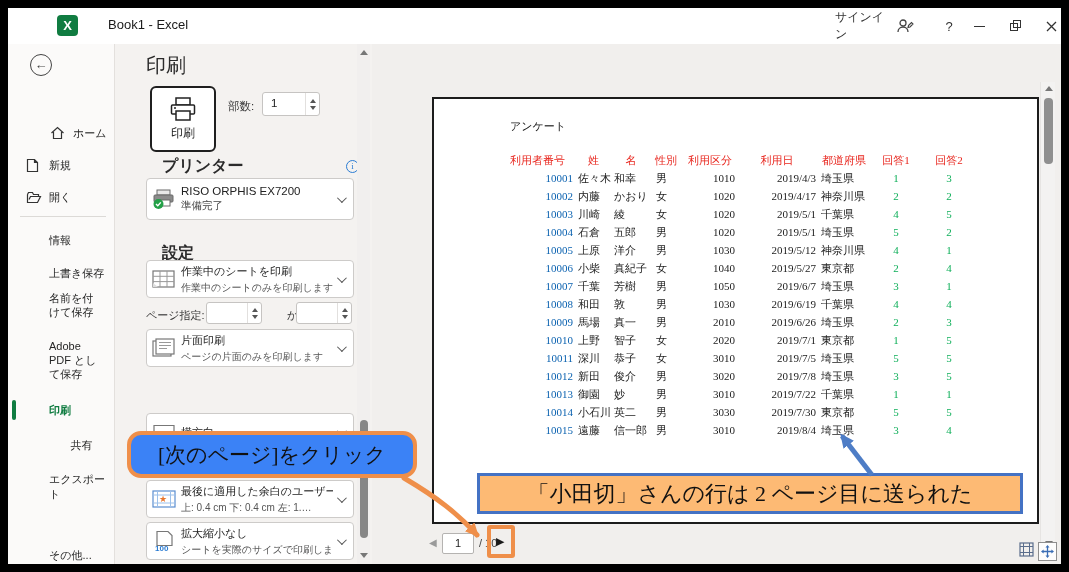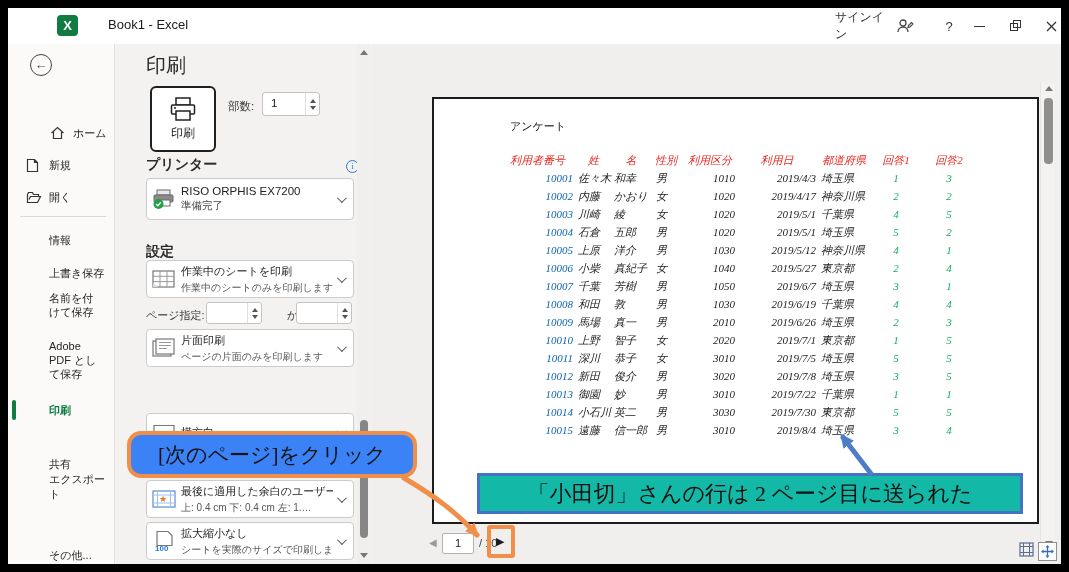--- a/index.html
+++ b/index.html
@@ -44,21 +44,21 @@
   .bigprint{position:absolute;left:150px;top:86px;width:66px;height:66px;background:#fff;border:2px solid #1f1f1f;
             border-radius:6px;z-index:3;display:flex;flex-direction:column;align-items:center;justify-content:center;gap:3px;}
   .bigprint span{font-size:12px;color:#1a1a1a;}
   .copies-label{position:absolute;left:228px;top:99px;font-size:11.5px;color:#333;z-index:3;}
   .spin{position:absolute;background:#fff;border:1px solid #c6c4c2;border-radius:3px;z-index:3;display:flex;}
   .spin .val{flex:1;font-size:11.5px;color:#222;padding:4px 0 0 8px;}
   .spin .cars{width:14px;border-left:1px solid #e2e0de;display:flex;flex-direction:column;align-items:center;justify-content:center;gap:3px;}
   .car-up{width:0;height:0;border-left:3.5px solid transparent;border-right:3.5px solid transparent;border-bottom:4.5px solid #555;}
   .car-dn{width:0;height:0;border-left:3.5px solid transparent;border-right:3.5px solid transparent;border-top:4.5px solid #555;}
   .copies-spin{left:262px;top:92px;width:58px;height:24px;}
-  .sect{position:absolute;left:146px;font-size:14px;font-weight:bold;color:#2b2b2b;z-index:3;}
+  .sect{position:absolute;left:162px;font-size:16px;font-weight:bold;color:#2b2b2b;z-index:3;}
   .infoicon{position:absolute;left:346px;top:160px;width:13px;height:13px;border:1.3px solid #2B7CD3;border-radius:50%;
             color:#2B7CD3;font-size:9px;text-align:center;line-height:11px;font-family:"Liberation Serif",serif;z-index:3;}
   .opt{position:absolute;left:146px;width:208px;background:#fff;border:1px solid #cdcbc9;border-radius:4px;z-index:3;
        display:flex;align-items:center;}
   .opt .oicon{width:34px;display:flex;justify-content:center;flex-shrink:0;}
   .opt .otext{flex:1;overflow:hidden;}
   .opt .t1{font-size:11px;color:#222;white-space:nowrap;}
   .opt .t2{font-size:10px;color:#555;white-space:pre;margin-top:2px;}
   .opt .chev{margin-right:9px;margin-left:4px;flex-shrink:0;}
   .chev{width:7px;height:7px;border-right:1.5px solid #555;border-bottom:1.5px solid #555;transform:rotate(45deg) translateY(-2px);}
@@ -79,21 +79,21 @@
   .tri-dn{width:0;height:0;border-left:4px solid transparent;border-right:4px solid transparent;border-top:5px solid #777;}
   .pscroll .tri-up{position:absolute;left:2.5px;top:6px;}
   .pscroll .tri-dn{position:absolute;left:2.5px;bottom:6px;}
 
   
   .preview{position:absolute;left:372px;top:44px;right:8px;bottom:8px;background:#f1efed;z-index:1;}
   .page{position:absolute;left:60px;top:53px;width:607px;height:427px;background:#fff;border:2px solid #1c1c1c;}
   .pagetitle{position:absolute;left:76px;top:20px;font-size:11px;color:#111;
              font-family:"Liberation Serif","DejaVu Serif",serif;}
   .ptable{position:absolute;left:66px;top:52px;font-family:"Liberation Serif","DejaVu Serif",serif;font-size:11px;}
-  .prow{display:flex;height:18px;line-height:18px;white-space:nowrap;font-style:italic;}
+  .prow{display:flex;height:18px;line-height:18px;white-space:nowrap;}
   .pc{display:inline-block;font-family:"Liberation Serif","DejaVu Serif",serif;}
   .w0{width:75px;text-align:right;padding-right:2px;}
   .w1{width:37px;padding-left:3px;}
   .w2{width:38px;padding-left:2px;}
   .w3{width:32px;padding-left:6px;}
   .w4{width:56px;text-align:right;padding-right:3px;}
   .w5{width:78px;text-align:right;}
   .w6{width:56px;padding-left:5px;}
   .w7{width:48px;text-align:center;}
   .w8{width:58px;text-align:center;}
@@ -118,21 +118,21 @@
   .vscroll .thumb{position:absolute;left:3px;width:9px;top:16px;height:66px;background:#8f8f8f;border-radius:4px;}
   .vscroll .tri-up{position:absolute;left:3.5px;top:4px;}
   .vscroll .tri-dn{position:absolute;left:3.5px;bottom:4px;}
   .corner{position:absolute;right:4px;bottom:3px;display:flex;align-items:center;gap:4px;}
   .fitbox{width:19px;height:19px;border:1px solid #8f8f8f;background:#fdfdfd;display:flex;align-items:center;justify-content:center;}
 
   
   .callout-orange{position:absolute;left:127px;top:431px;width:290px;height:47px;background:#3b82f6;border:4px solid #EF8F4A;
      border-radius:14px;z-index:55;display:flex;align-items:center;justify-content:center;
      font-family:"Liberation Serif","DejaVu Serif",serif;font-size:21px;color:#111;white-space:nowrap;}
-  .callout-blue{position:absolute;left:477px;top:473px;width:546px;height:41px;background:#14b8a6;border:3px solid #4472C4;
+  .callout-blue{position:absolute;left:477px;top:473px;width:546px;height:41px;background:#fdba74;border:3px solid #4472C4;
      z-index:55;display:flex;align-items:center;justify-content:center;
      font-family:"Liberation Serif","DejaVu Serif",serif;font-size:22px;color:#111;white-space:nowrap;}
   .overlay{position:absolute;inset:0;z-index:60;pointer-events:none;}
 </style>
 </head>
 <body>
 
 <div class="window">
 
   <div class="titlebar">
@@ -200,21 +200,21 @@
       </div>
     <div class="nav-item noicon wrap" style="top:295px;">
         <span>Adobe PDF として保存</span>
       </div>
     <div class="nav-item noicon wrap" style="top:247px;">
         <span>名前を付けて保存</span>
       </div>
     <div class="nav-item noicon active" style="top:355px;height:22px;">
         <span>印刷</span>
       </div>
-    <div class="nav-item noicon" style="top:409px;height:22px;">
+    <div class="nav-item noicon" style="top:390px;height:22px;justify-content:center;">
         <span>共有</span>
       </div>
     <div class="nav-item noicon" style="top:432px;height:22px;">
         <span>エクスポート</span>
       </div>
     <div class="nav-item noicon" style="top:500px;height:22px;">
         <span>その他...</span>
       </div>
   </div>
   <div class="nav-divider-v"></div>

